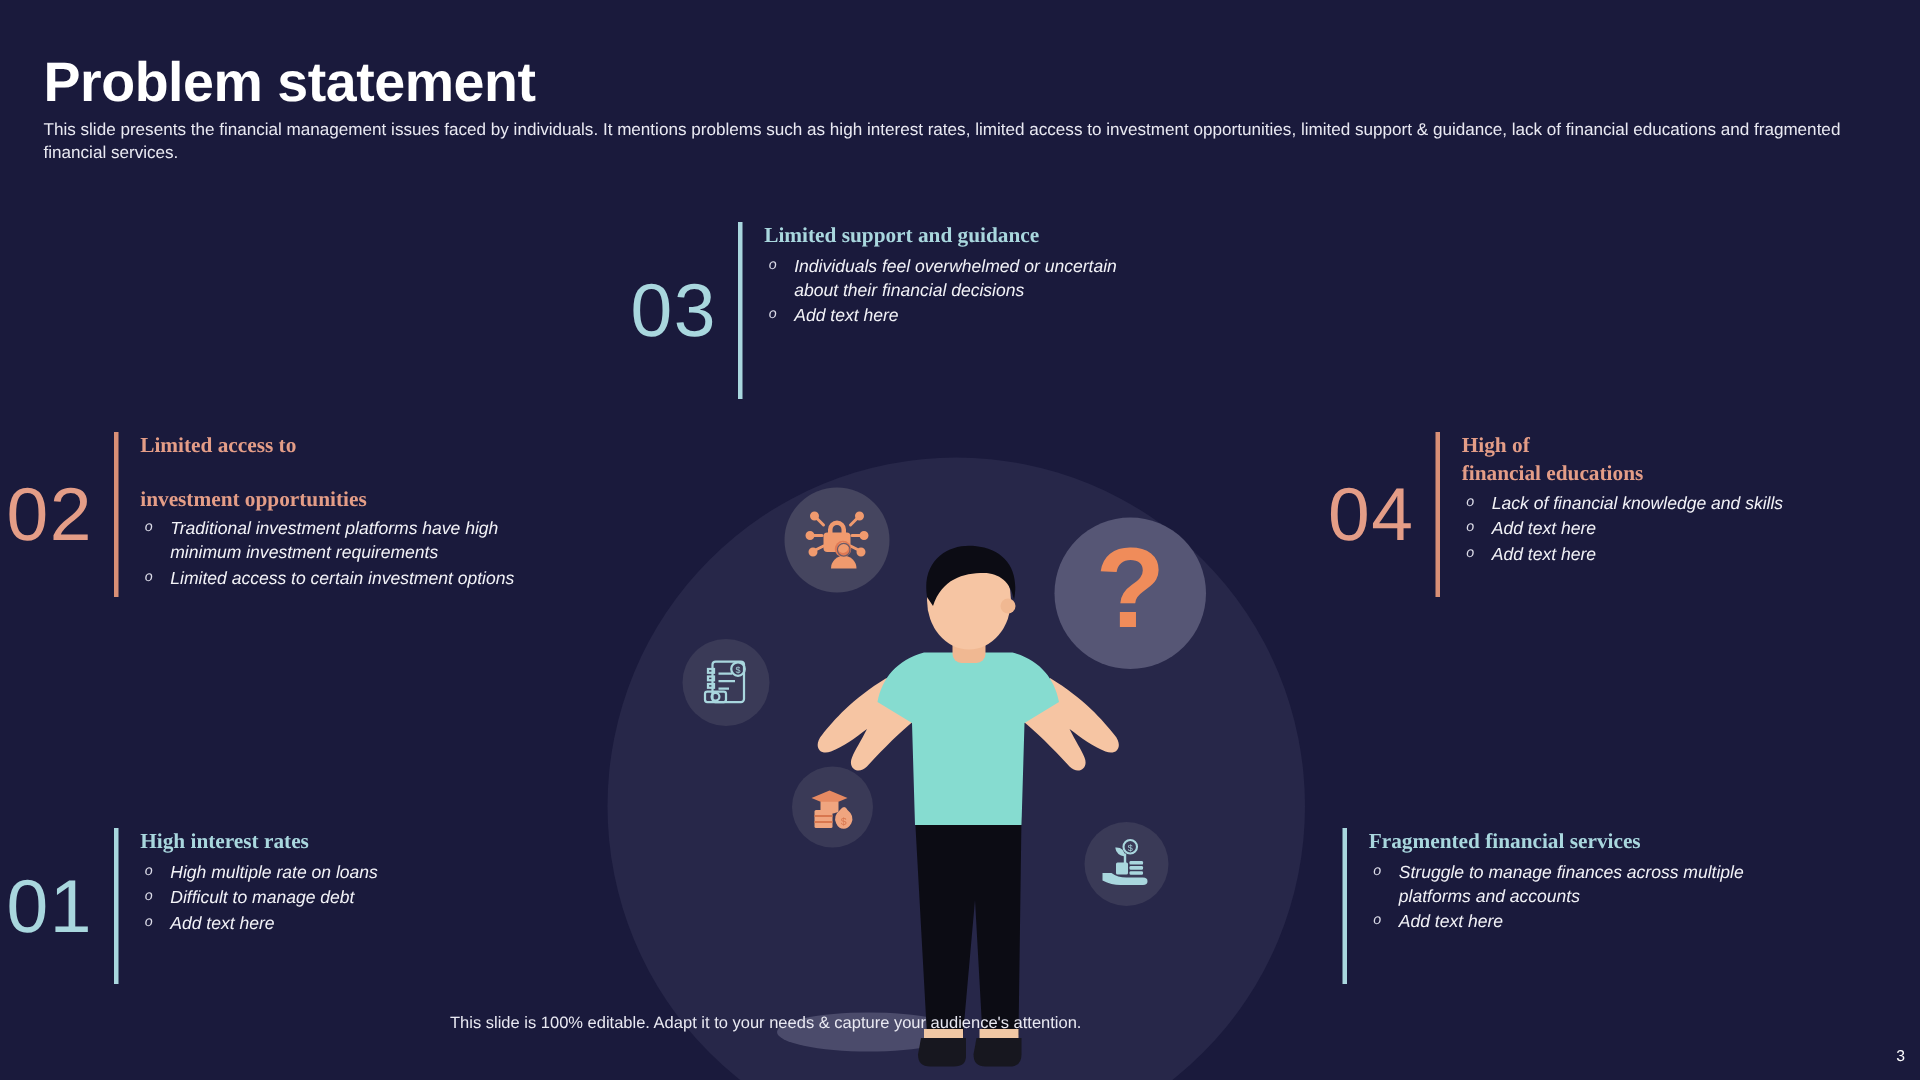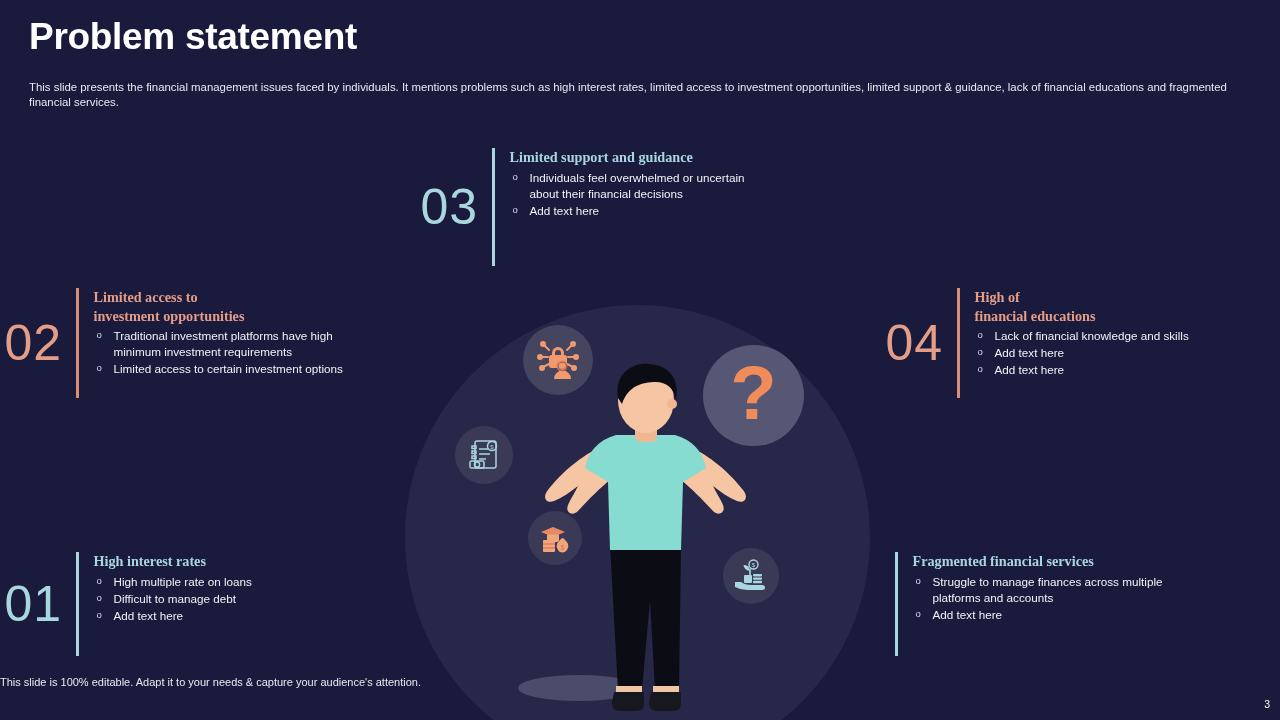--- a/index.html
+++ b/index.html
@@ -6,40 +6,40 @@
   html, body {
     width:1280px; height:720px;
     background:#1a1a3c;
     font-family:"Liberation Sans", sans-serif;
     overflow:hidden;
   }
   .slide { position:relative; width:1280px; height:720px; background:#1a1a3c; }
 
   
   .title {
-    position:absolute; left:29px; top:18px;
+    position:absolute; left:29px; top:36px;
     font-size:37px; font-weight:bold; color:#ffffff;
     letter-spacing:-0.3px; line-height:1.05;
   }
   .subtitle {
     position:absolute; left:29px; top:80px; width:1205px;
     font-size:11.4px; color:#e9e9f2; line-height:1.32;
   }
 
   
   .block { position:absolute; display:flex; align-items:stretch; }
   .num {
     font-size:50px; font-weight:400; line-height:1;
     display:flex; align-items:center; justify-content:flex-end;
     padding-right:14px; letter-spacing:1px;
   }
   .bar { width:2.5px; flex:none; }
   .body { padding-left:15px; }
   .htxt { font-size:14.2px; font-weight:bold; line-height:1.32; margin-bottom:3px;font-family:Liberation Serif, serif; }
-  ul { list-style:none; }
+  ul { list-style:none;font-style:italic; }
   li {
     position:relative; padding-left:20px;
     font-size:11.7px; color:#f2f2f7; line-height:1.36; margin-bottom:1px;
   }
   li::before {
     content:"o"; position:absolute; left:3px; top:0;
     font-size:9.5px; color:#dcdce8; line-height:1.55;
   }
 
   
@@ -81,21 +81,21 @@
   .qmark { font-size:76px; font-weight:bold; color:#f08c5a; line-height:1; margin-top:-6px; }
 
   .person { position:absolute; left:138px; top:60px; width:215px; height:360px; }
   .shadow {
     position:absolute; left:118px; top:375px; width:122px; height:26px;
     border-radius:50%; background:#4b4b6b;
   }
 
   
   .footnote {
-    position:absolute; left:0; top:676px; width:1021px; 
+    position:absolute; left:0; top:676px; width:1021px; text-align:center;
     font-size:11px; color:#e9e9f2;
   }
   .pageno {
     position:absolute; right:10px; top:698px;
     font-size:10.5px; color:#ffffff;
   }
 </style>
 </head>
 <body>
 
@@ -113,21 +113,21 @@
         <li style="max-width:250px">Individuals feel overwhelmed or uncertain about their financial decisions</li>
         <li>Add text here</li>
       </ul>
     </div>
   </div>
 
   <div class="block salmon" id="blk02">
     <div class="num">02</div>
     <div class="bar"></div>
     <div class="body">
-      <div class="htxt" style="margin-bottom:0">Limited access to</div>
+      <div class="htxt" style="margin-bottom:17px">Limited access to</div>
       <div class="htxt">investment opportunities</div>
       <ul>
         <li style="max-width:262px">Traditional investment platforms have high minimum investment requirements</li>
         <li style="max-width:290px">Limited access to certain investment options</li>
       </ul>
     </div>
   </div>
 
   <div class="block salmon" id="blk04">
     <div class="num">04</div>

